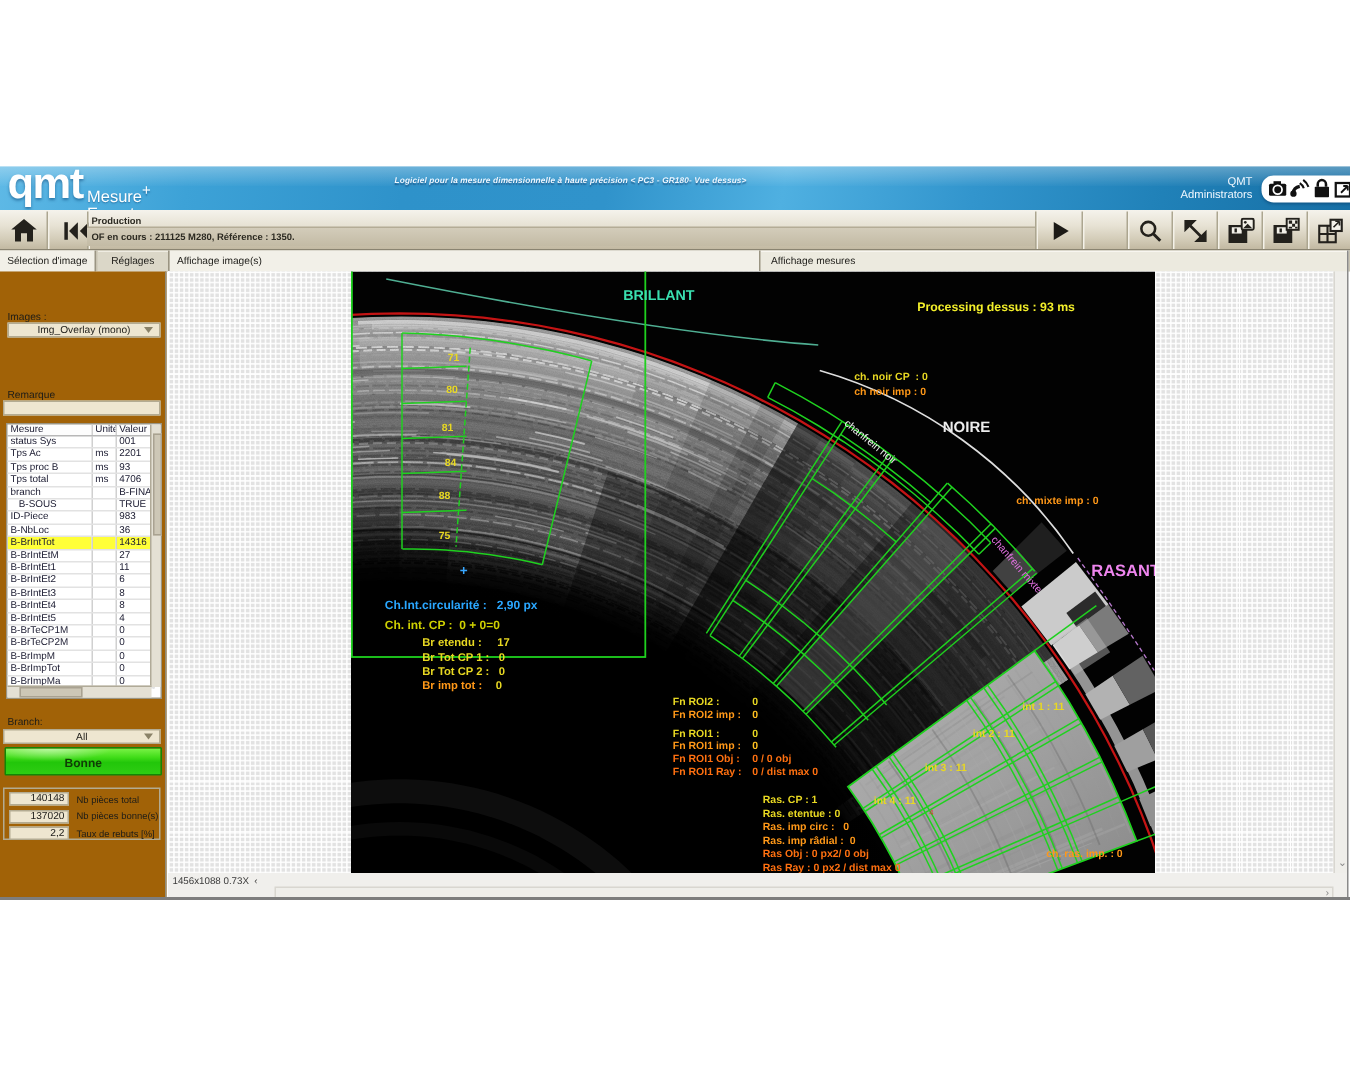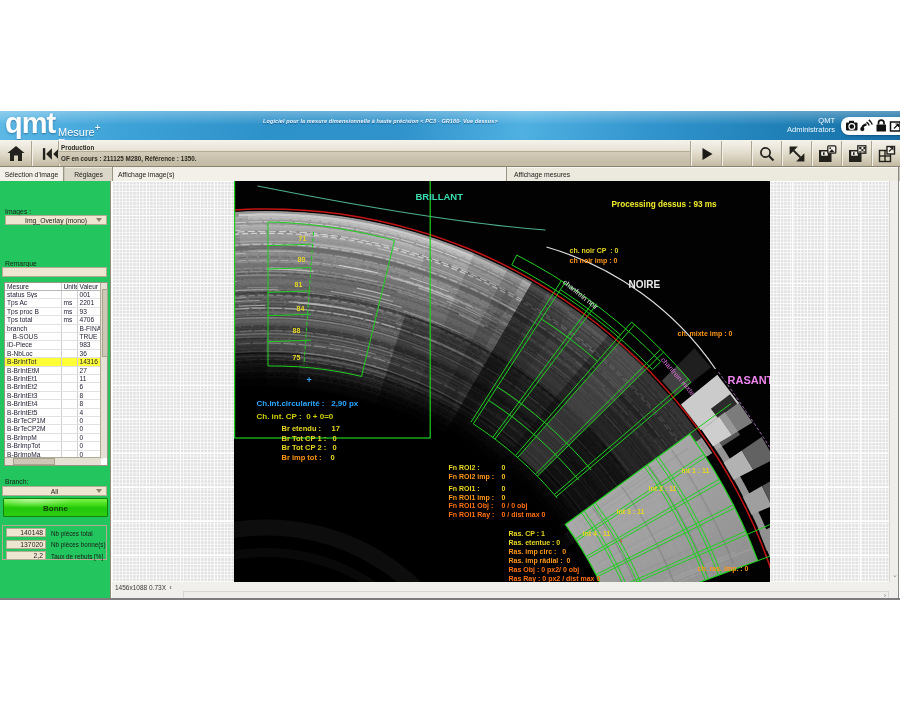--- a/index.html
+++ b/index.html
@@ -30,21 +30,21 @@
 
 
 #tabs { position:absolute; left:0; top:167px; width:900px; height:14px; background:#c8c3b2; }
 .tab { position:absolute; top:0; height:14px; font-size:6.8px; color:#1d1c18; text-align:center; line-height:15px; }
 #tab1 { left:0; width:64px; background:#f2f0e8; border-right:1px solid #9a9482; }
 #tab2 { left:65px; width:48px; background:#dbd7c8; border-right:1px solid #9a9482; box-shadow:inset 0 1px 0 #efece2; }
 #tab3 { left:113px; width:393px; background:#f2f0e8; text-align:left; padding-left:5px; }
 #tab4 { left:506px; width:393px; background:#eceadf; border-left:1px solid #9a9482; text-align:left; padding-left:7px; box-shadow:inset 0 1px 0 #f8f6f0; }
 
 
-#lp { position:absolute; left:0; top:181px; width:111px; height:417px; background:#22c55e; border-right:1px solid #928c79; font-size:6.8px; color:#1d1c18; }
+#lp { position:absolute; left:0; top:181px; width:111px; height:417px; background:#a16207; border-right:1px solid #928c79; font-size:6.8px; color:#1d1c18; }
 .lab { position:absolute; left:5px; }
 .fld { position:absolute; background:#eee6d0; border:1px solid #b3ab92; }
 .darr { position:absolute; right:4px; top:2px; width:0; height:0; border-left:3.5px solid transparent; border-right:3.5px solid transparent; border-top:4px solid #8a8268; }
 #tbl { position:absolute; left:4px; top:100.5px; width:104px; height:184px; background:#fff; border:1px solid #9a9482; }
 #tbl table { border-collapse:collapse; width:97px; table-layout:fixed; }
 #tbl td, #tbl th { font-size:6.6px; font-weight:normal; color:#1a1a30; text-align:left; border-right:1px solid #d0d0d0; border-bottom:1px solid #e2e2e2; height:7.45px; line-height:7.4px; padding:0 0 0 2px; overflow:hidden; white-space:nowrap; }
 #tbl th { border-bottom:1px solid #b8b8b8; background:#fdfdfd; height:6.5px; }
 .c1 { width:56px; } .c2 { width:16px; } .c3 { width:25px; }
 tr.hl td { background:#ffff38; color:#8a3010; }
 #vsb { position:absolute; right:0; top:0; width:7px; height:175px; background:#e4e0d4; border-left:1px solid #b0aa98; }

